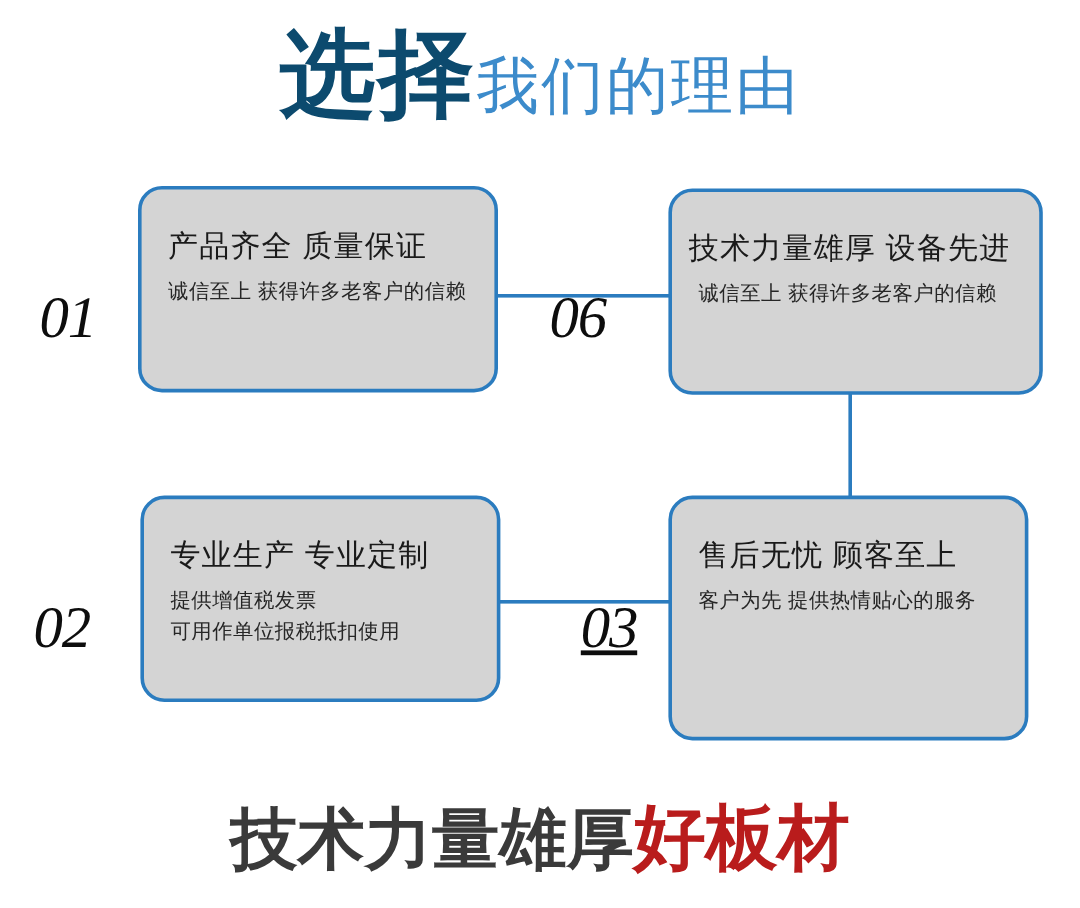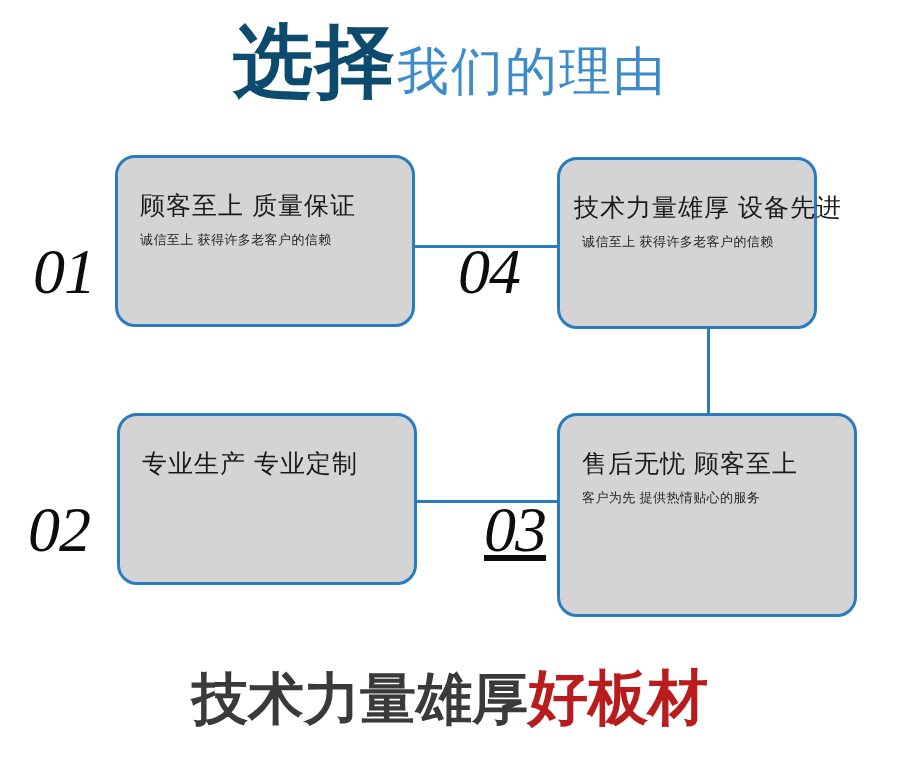--- a/index.html
+++ b/index.html
@@ -71,46 +71,46 @@
   }
   .card-title {
     font-size: 25px;
     font-weight: normal;
     color: #1a1a1a;
     letter-spacing: 1px;
     line-height: 1.15;
     white-space: nowrap;
   }
   .card-body {
-    font-size: 13px;
+    font-size: 17px;
     font-weight: normal;
     color: #262626;
     line-height: 1.55;
     margin-top: 10px;
     letter-spacing: 0.4px;
   }
 
   
   #card-01 { left: 115px; top: 155px; width: 300px; height: 172px; }
-  #card-02 { left: 557px; top: 157px; width: 260px; height: 172px; }
+  #card-02 { left: 557px; top: 157px; width: 312px; height: 172px; }
   #card-04 { left: 117px; top: 413px; width: 300px; height: 172px; padding-left: 30px; }
   #card-03 { left: 557px; top: 413px; width: 300px; height: 204px; }
 
   #card-01 .card-inner { top: 33px; }
   #card-02 .card-inner { top: 33px; left: 14px; }
   #card-04 .card-inner { top: 33px; }
   #card-03 .card-inner { top: 33px; }
 
   
   .index-num {
     position: absolute;
     font-family: "Liberation Serif", "DejaVu Serif", serif;
     font-style: italic;
     font-weight: normal;
-    font-size: 64px;
+    font-size: 49px;
     color: #0d0d0d;
     line-height: 1;
     letter-spacing: -1px;
     white-space: nowrap;
   }
   #num-01 { left: 33px;  top: 240px; }
   #num-02 { left: 458px; top: 240px; }
   #num-04 { left: 28px;  top: 498px; }
   #num-03 { left: 484px; top: 498px; text-decoration: underline; }
 
@@ -147,37 +147,39 @@
   <div class="header">
     <span class="header-strong">选择</span><span class="header-light">我们的理由</span>
   </div>
 
   <div class="connector conn-h" style="left:415px; top:245px; width:145px;"></div>
   <div class="connector conn-v" style="left:707px; top:327px; width:3px; height:88px;"></div>
   <div class="connector conn-h" style="left:416px; top:500px; width:144px;"></div>
 
   <div class="card" id="card-01">
     <div class="card-inner">
-      <div class="card-title">顾客至上 质量保证</div>
+      <div class="card-title">产品齐全 质量保证</div>
       <div class="card-body">诚信至上 获得许多老客户的信赖</div>
     </div>
   </div>
   <div class="index-num" id="num-01">01</div>
 
   <div class="card" id="card-02">
     <div class="card-inner">
       <div class="card-title">技术力量雄厚 设备先进</div>
       <div class="card-body" style="padding-left:8px;">诚信至上 获得许多老客户的信赖</div>
     </div>
   </div>
-  <div class="index-num" id="num-02">04</div>
+  <div class="index-num" id="num-02">06</div>
 
   <div class="card" id="card-04">
     <div class="card-inner">
       <div class="card-title">专业生产 专业定制</div>
+      <div class="card-body" style="white-space:pre-line;">提供增值税发票
+可用作单位报税抵扣使用</div>
     </div>
   </div>
   <div class="index-num" id="num-04">02</div>
 
   <div class="card" id="card-03">
     <div class="card-inner">
       <div class="card-title">售后无忧 顾客至上</div>
       <div class="card-body">客户为先 提供热情贴心的服务</div>
     </div>
   </div>

